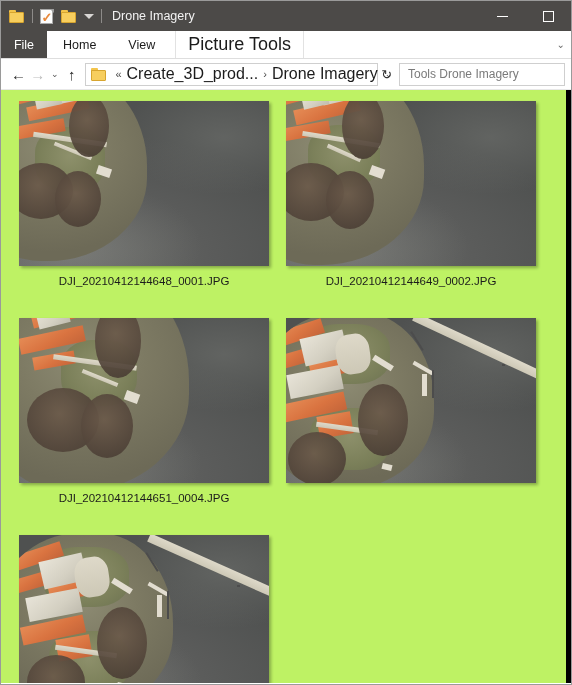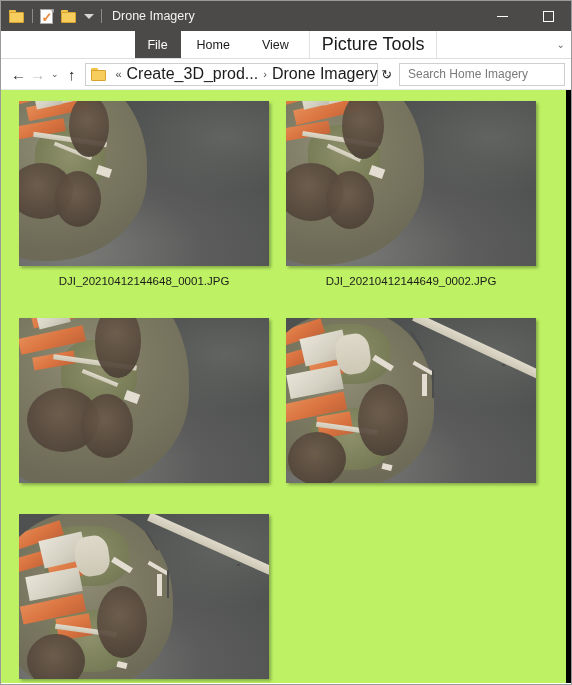--- a/index.html
+++ b/index.html
@@ -156,21 +156,20 @@
   }
 
   
   .ribbon {
     position: relative;
     height: 27px;
     background: #ffffff;
     border-bottom: 1px solid #dedede;
     display: flex;
     align-items: stretch;
-    justify-content: center;
   }
   .tab-file {
     width: 46px;
     background: #4c4a48;
     color: #ffffff;
     font-size: 12.5px;
     display: flex;
     align-items: center;
     justify-content: center;
   }
@@ -444,21 +443,21 @@
       <span class="crumb">Create_3D_prod...</span>
       <span class="crumb-sep">›</span>
       <span class="crumb">Drone Imagery</span>
       <span class="crumb-chev">⌄</span>
     </div>
     <div class="refresh-btn">
       <span>↻</span>
     </div>
 
     <div class="searchbox">
-      <span class="search-placeholder">Search Home Imagery</span>
+      <span class="search-placeholder">Tools Drone Imagery</span>
     </div>
   </div>
 
   <div class="content">
     <div class="grid">
 
       <div class="cell">
         <div class="thumb">
           <div class="water"></div>
           <div class="island" style="left:-62px; top:-30px; width:190px; height:190px;">
@@ -514,20 +513,21 @@
             <div class="wall" style="left:64px; top:38px; width:32px; height:18px; transform:rotate(-14deg);"></div>
             <div class="path" style="left:80px; top:90px; width:84px; height:5px; transform:rotate(8deg);"></div>
             <div class="path" style="left:108px; top:106px; width:38px; height:4px; transform:rotate(22deg);"></div>
             <div class="veg" style="left:122px; top:34px; width:46px; height:74px;"></div>
             <div class="veg" style="left:54px; top:118px; width:72px; height:64px;"></div>
             <div class="veg" style="left:108px; top:124px; width:52px; height:64px;"></div>
 
             <div class="pier" style="left:152px; top:122px; width:14px; height:10px; transform:rotate(20deg);"></div>
           </div>
         </div>
+        <div class="label">DJI_20210412144651_0004.JPG</div>
       </div>
 
       <div class="cell">
         <div class="thumb">
           <div class="water"></div>
           <div class="island" style="left:-28px; top:-6px; width:176px; height:178px;">
             <div class="grass" style="left:46px; top:12px; width:86px; height:60px;"></div>
             <div class="grass" style="left:52px; top:96px; width:80px; height:62px;"></div>
             <div class="roof" style="left:14px; top:14px; width:52px; height:15px; transform:rotate(-18deg);"></div>
             <div class="roof" style="left:6px; top:42px; width:44px; height:14px; transform:rotate(-16deg);"></div>

